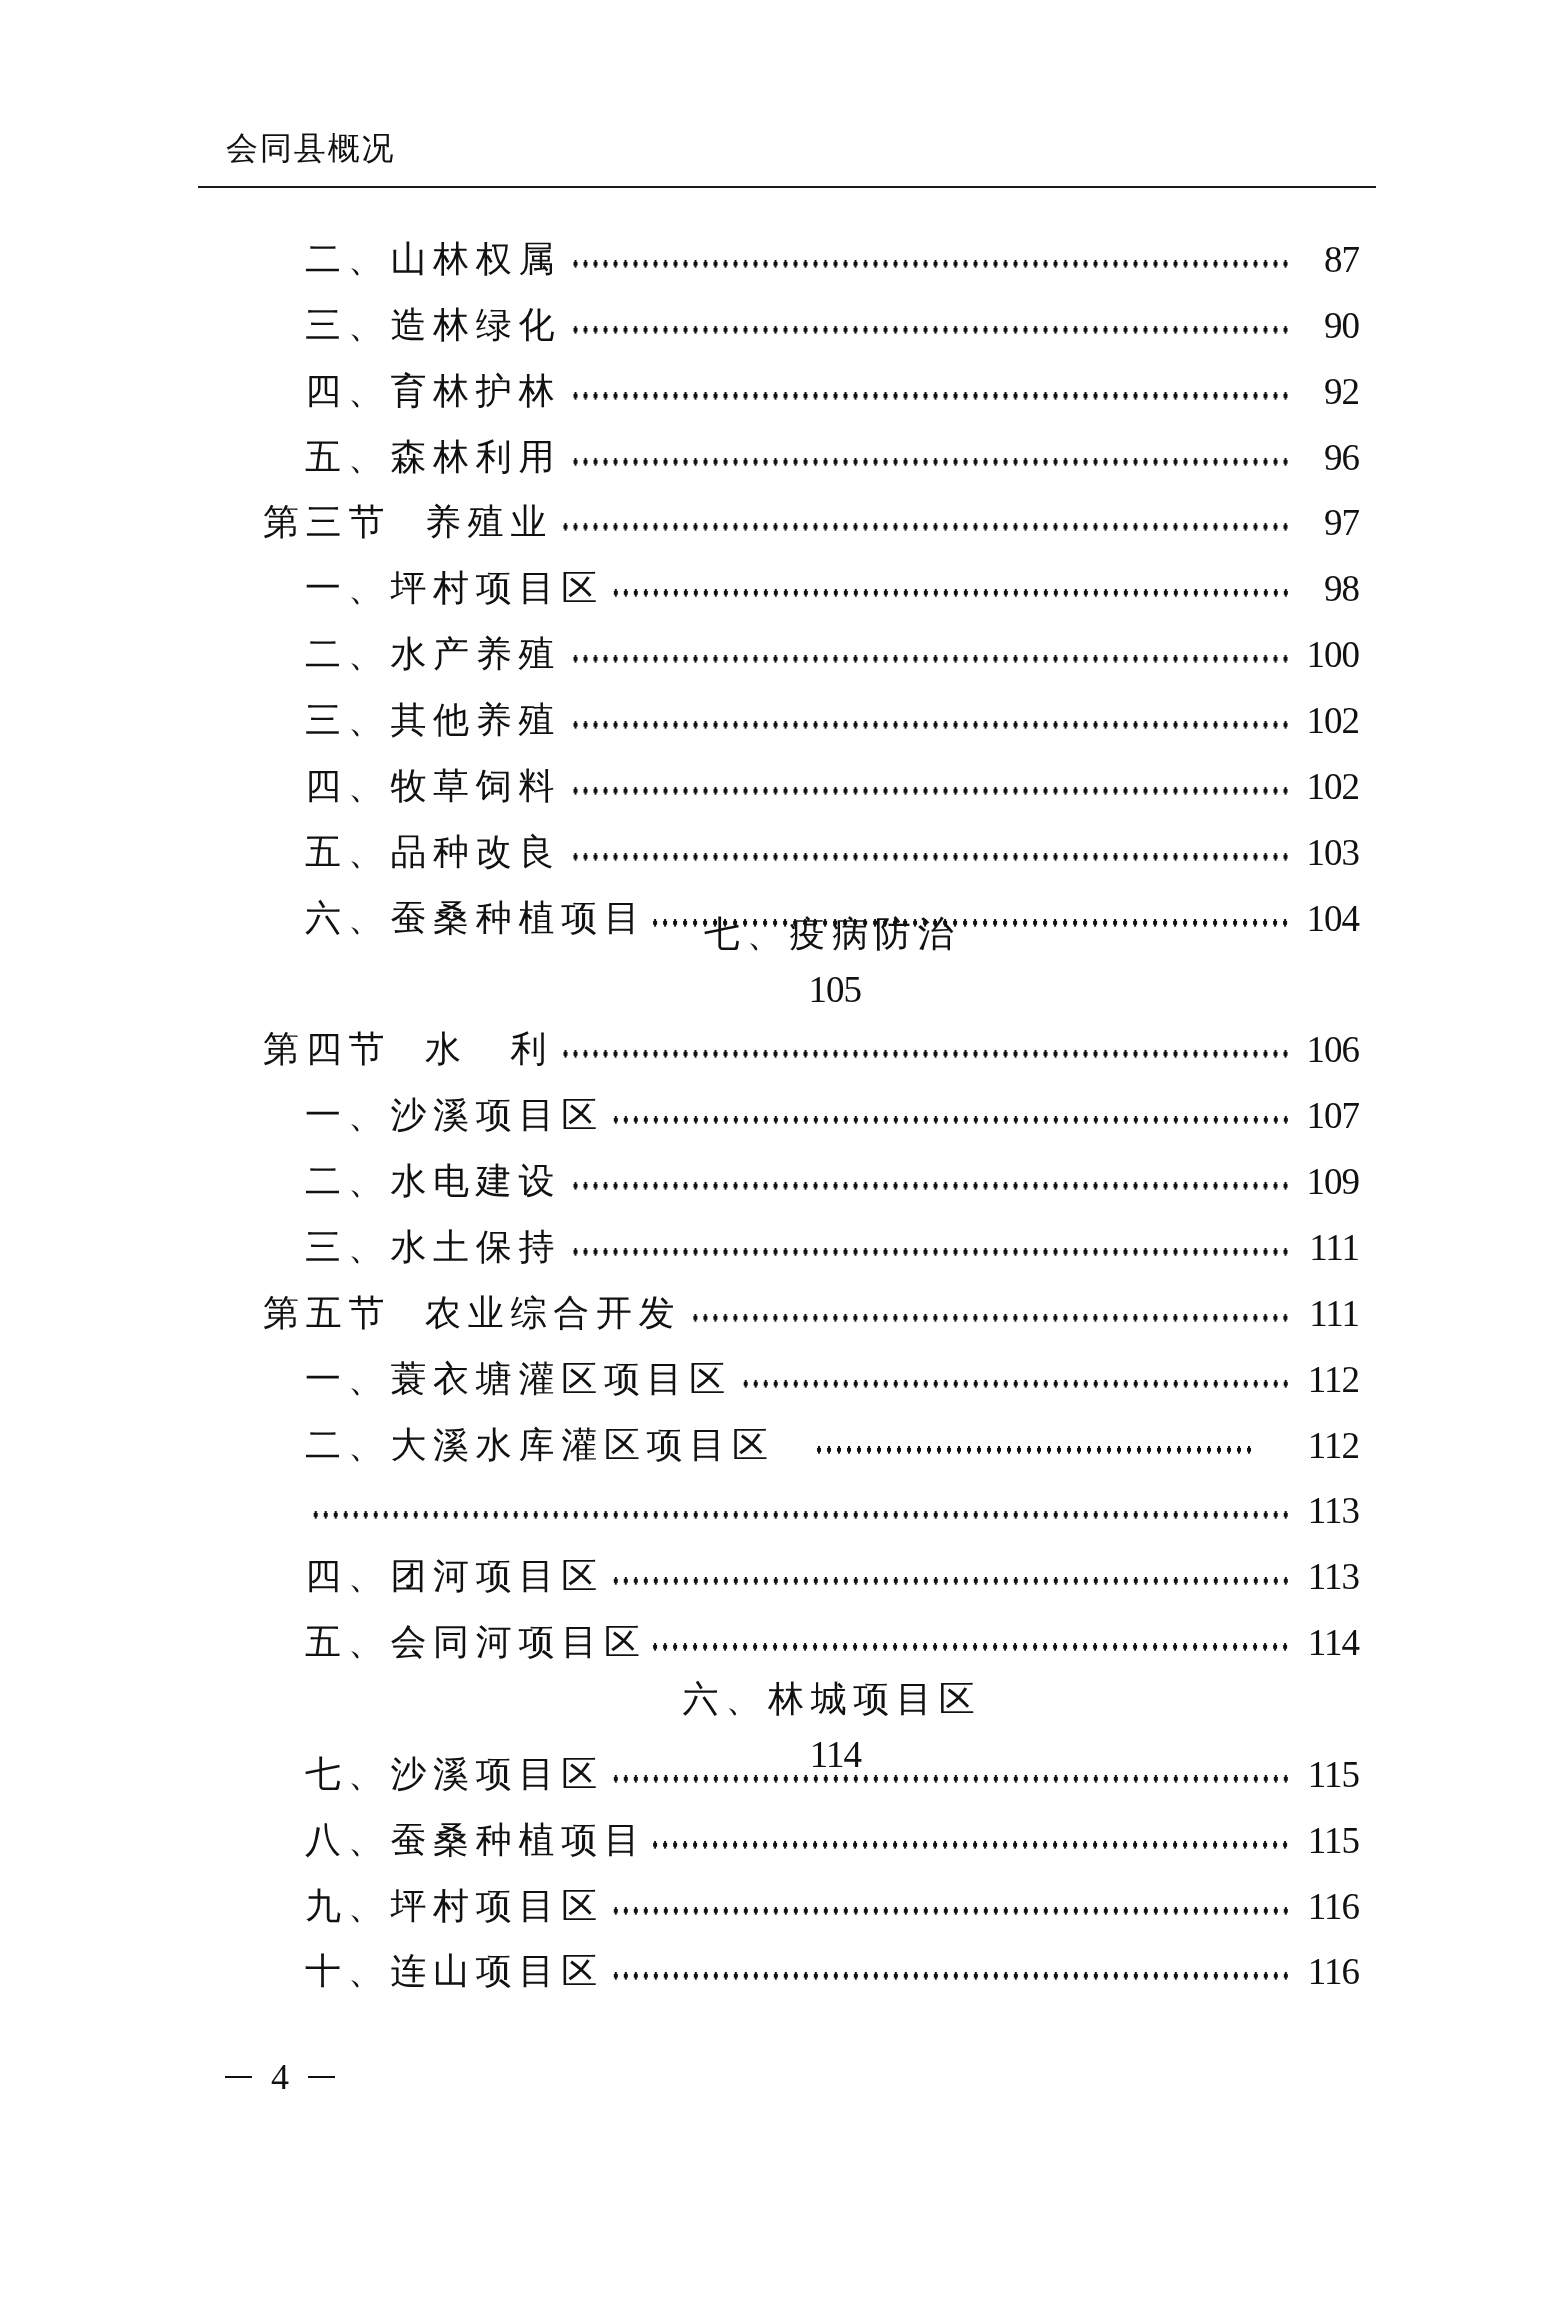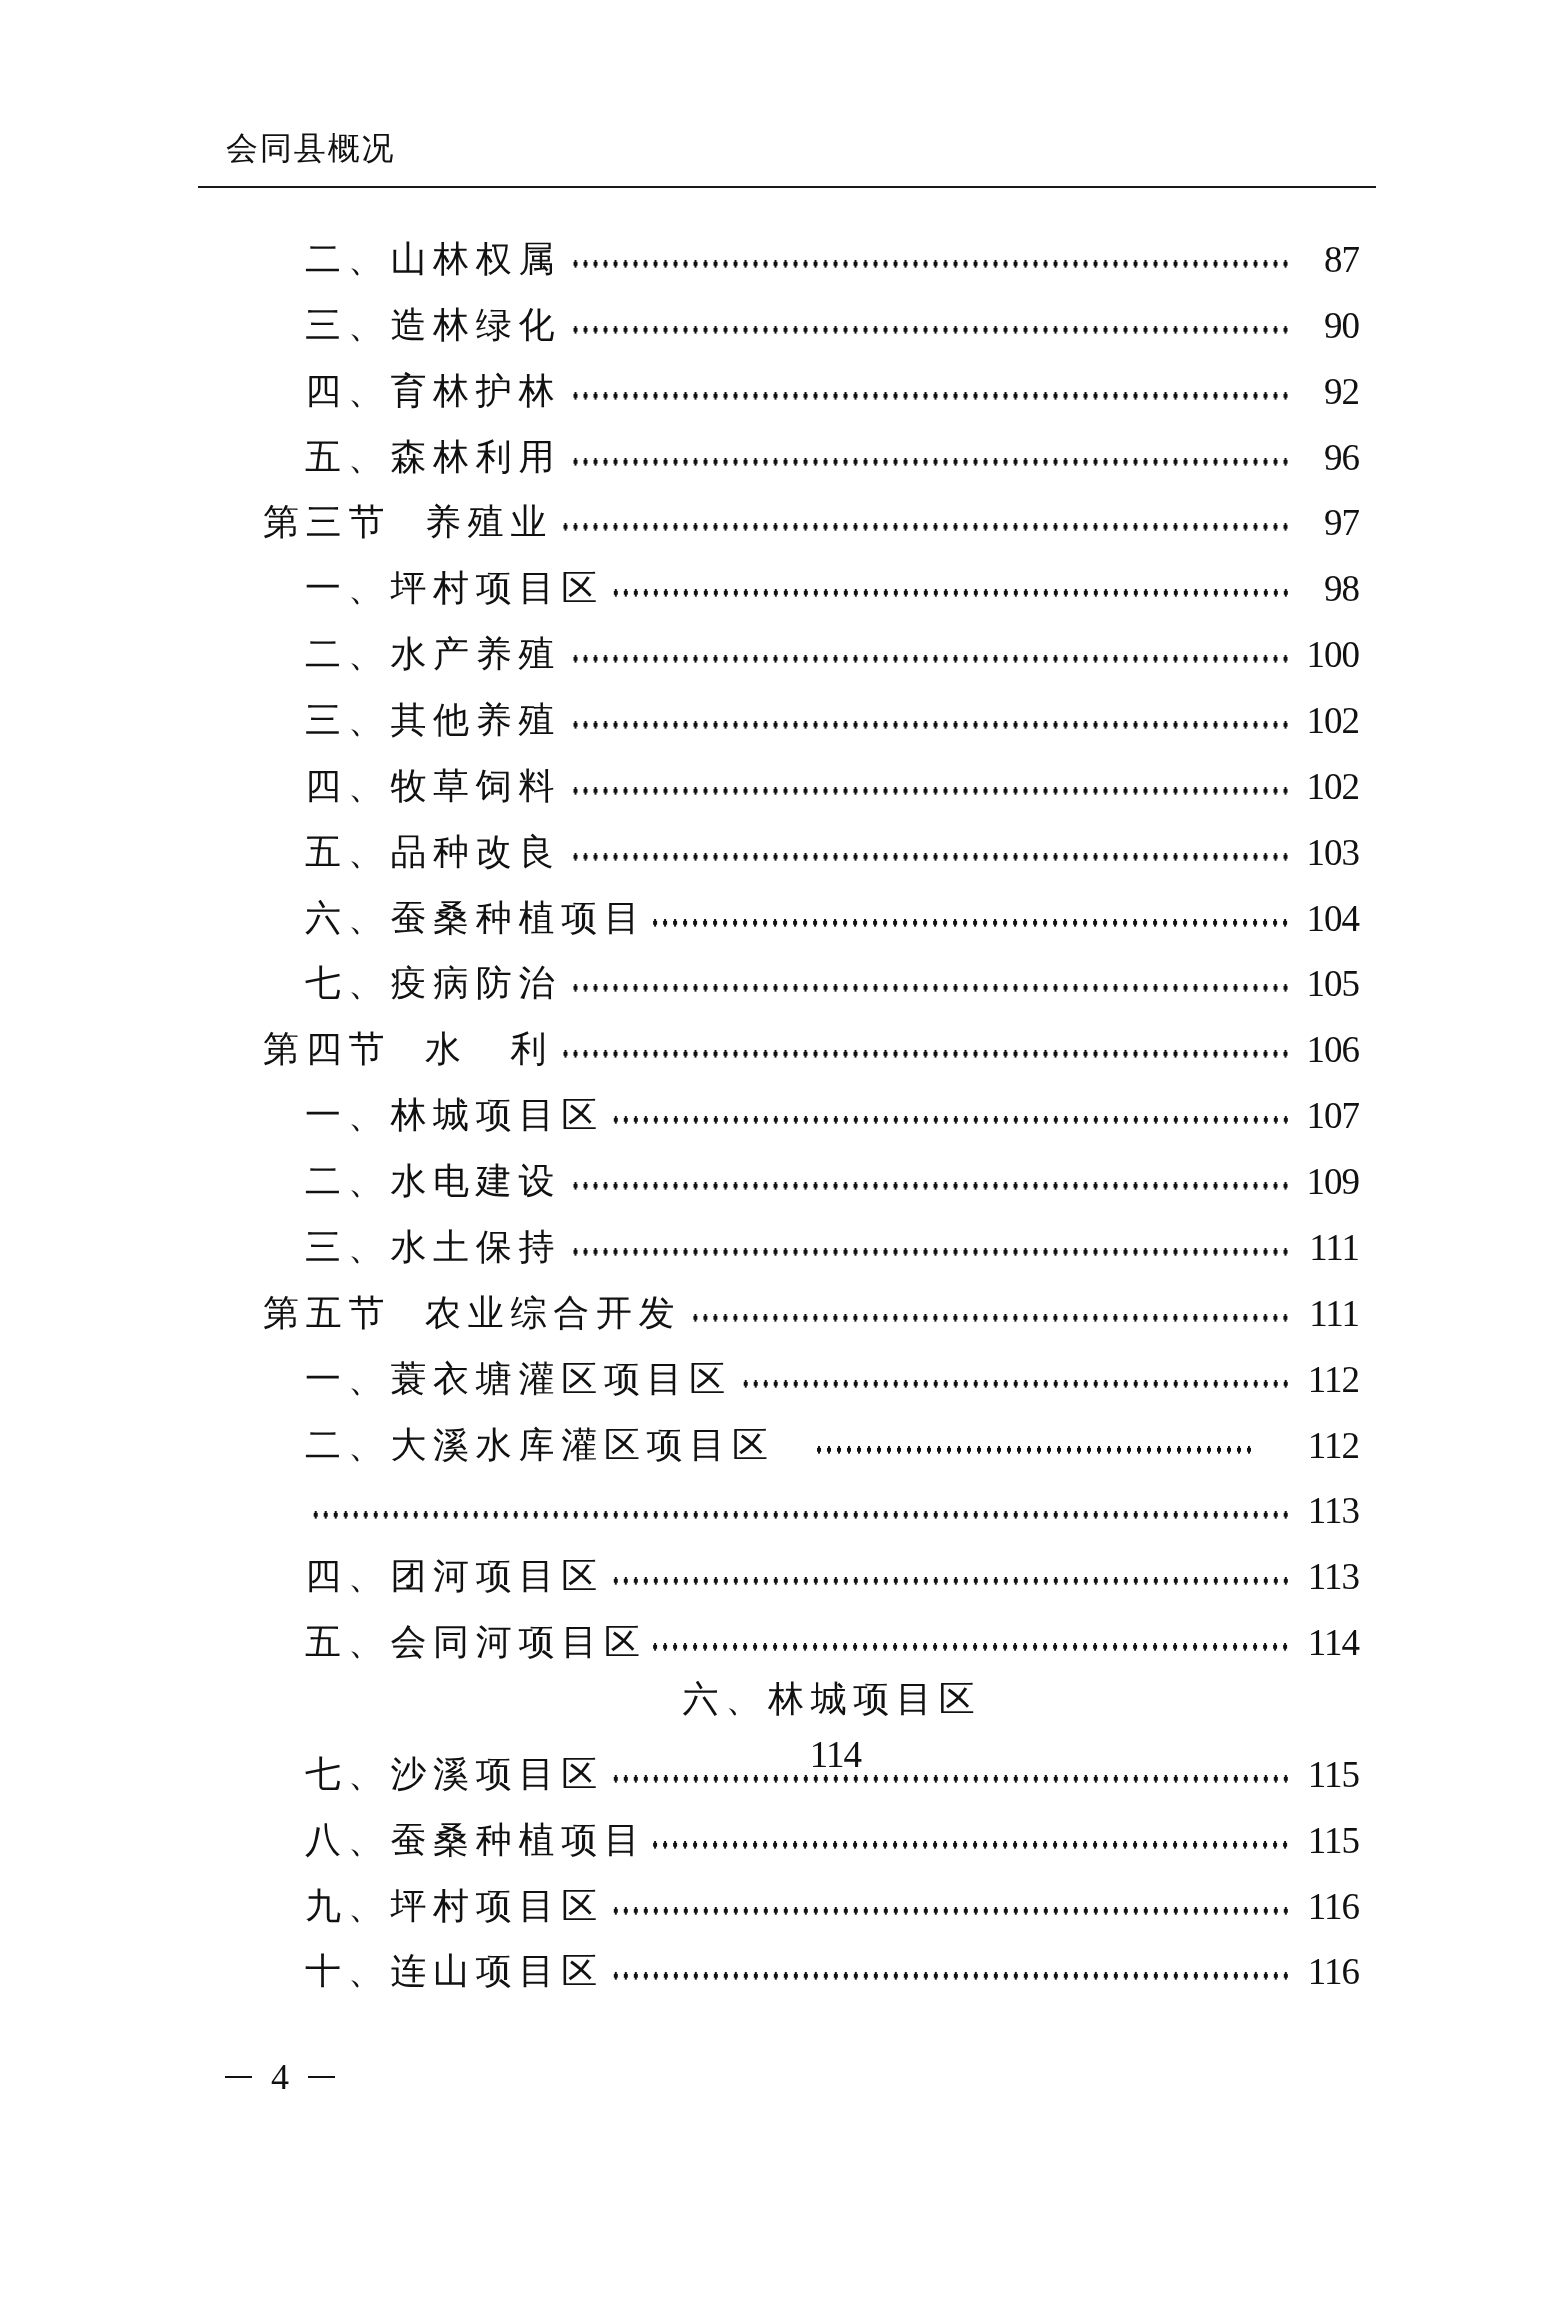--- a/index.html
+++ b/index.html
@@ -103,32 +103,32 @@
     <div class="toc-row item" style="top: 593px;">
       <span class="label">五、品种改良</span>
       <span class="leader"></span>
       <span class="page">103</span>
     </div>
     <div class="toc-row item" style="top: 659px;">
       <span class="label">六、蚕桑种植项目</span>
       <span class="leader"></span>
       <span class="page">104</span>
     </div>
-    <div class="toc-row item" style="top: 724px;">
+    <div class="toc-row item" style="top: 684px; flex-direction: column;">
       <span class="label">七、疫病防治</span>
       <span class="leader"></span>
       <span class="page">105</span>
     </div>
     <div class="toc-row section" style="top: 790px;">
       <span class="label"><span>第四节</span><span class="gap"></span><span>水　利</span></span>
       <span class="leader"></span>
       <span class="page">106</span>
     </div>
     <div class="toc-row item" style="top: 856px;">
-      <span class="label">一、林城项目区</span>
+      <span class="label">一、沙溪项目区</span>
       <span class="leader"></span>
       <span class="page">107</span>
     </div>
     <div class="toc-row item" style="top: 922px;">
       <span class="label">二、水电建设</span>
       <span class="leader"></span>
       <span class="page">109</span>
     </div>
     <div class="toc-row item" style="top: 988px;">
       <span class="label">三、水土保持</span>

